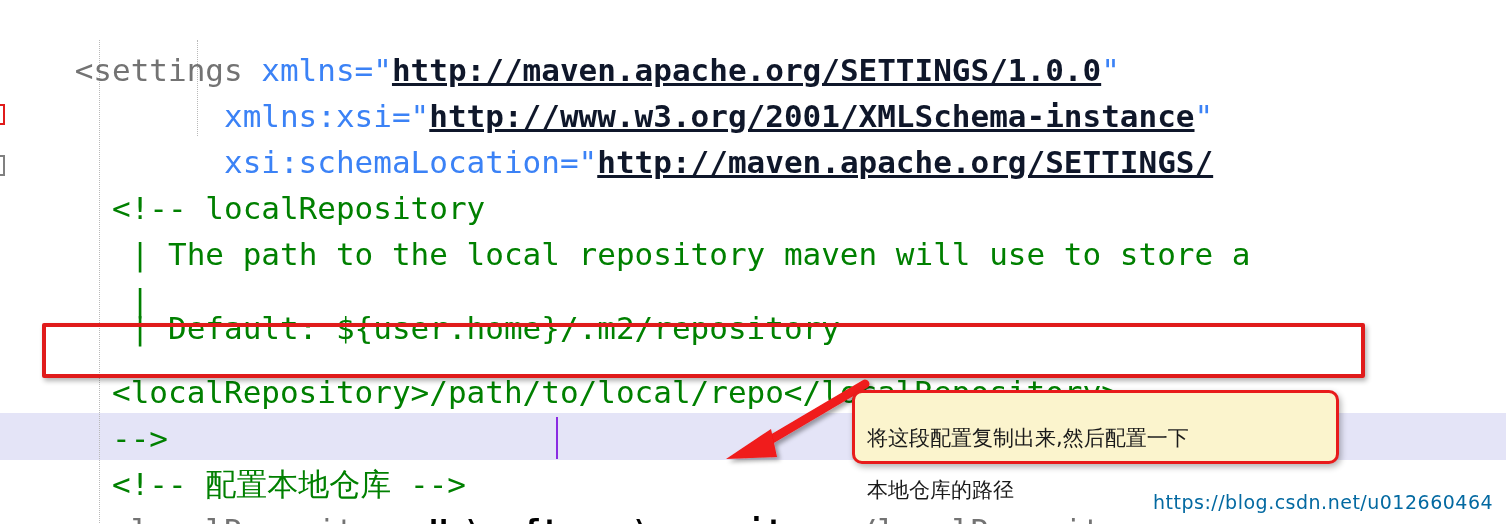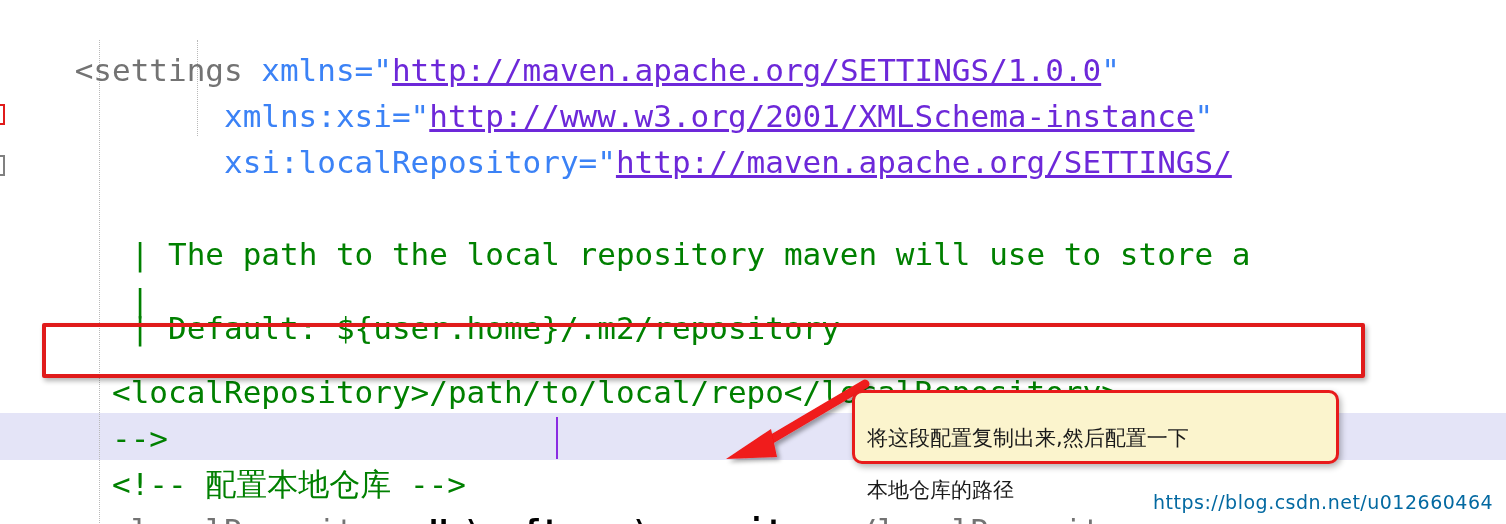--- a/index.html
+++ b/index.html
@@ -27,21 +27,21 @@
     line-height: 46px;
     white-space: pre;
     font-family: "DejaVu Sans Mono", "Liberation Mono", monospace;
     font-size: 31px;
     letter-spacing: 0px;
   }
   .line .pad { color: transparent; }
 
   .tag      { color: #737373; }
   .attr     { color: #3b82f6; }
-  .str      { color: #6d28d9; font-weight: normal; text-decoration: underline; }
+  .str      { color: #0f172a; font-weight: bold; text-decoration: underline; }
   .comment  { color: #008000; }
   .val      { color: #000000; font-weight: bold; }
 
   
   .cur-line-bg {
     position: absolute;
     left: 0;
     background: #e4e4f7;
   }
 
@@ -124,23 +124,26 @@
 
   <div class="line" style="top:1px;">
     <span class="tag">&lt;settings </span><span class="attr">xmlns=</span><span class="attr">"</span><span class="str">http://maven.apache.org/SETTINGS/1.0.0</span><span class="attr">"</span>
   </div>
 
   <div class="line" style="top:47px;">
     <span class="pad">        </span><span class="attr">xmlns:xsi=</span><span class="attr">"</span><span class="str">http://www.w3.org/2001/XMLSchema-instance</span><span class="attr">"</span>
   </div>
 
   <div class="line" style="top:93px;">
-    <span class="pad">        </span><span class="attr">xsi:localRepository=</span><span class="attr">"</span><span class="str">http://maven.apache.org/SETTINGS/</span>
+    <span class="pad">        </span><span class="attr">xsi:schemaLocation=</span><span class="attr">"</span><span class="str">http://maven.apache.org/SETTINGS/</span>
   </div>
 
+  <div class="line" style="top:139px;">
+    <span class="pad">  </span><span class="comment">&lt;!-- localRepository</span>
+  </div>
 
   <div class="line" style="top:185px;">
     <span class="pad">   </span><span class="comment">| The path to the local repository maven will use to store a</span>
   </div>
 
   <div class="line" style="top:231px;">
     <span class="pad">   </span><span class="comment">|</span>
   </div>
 
   <div class="line" style="top:259px;">

